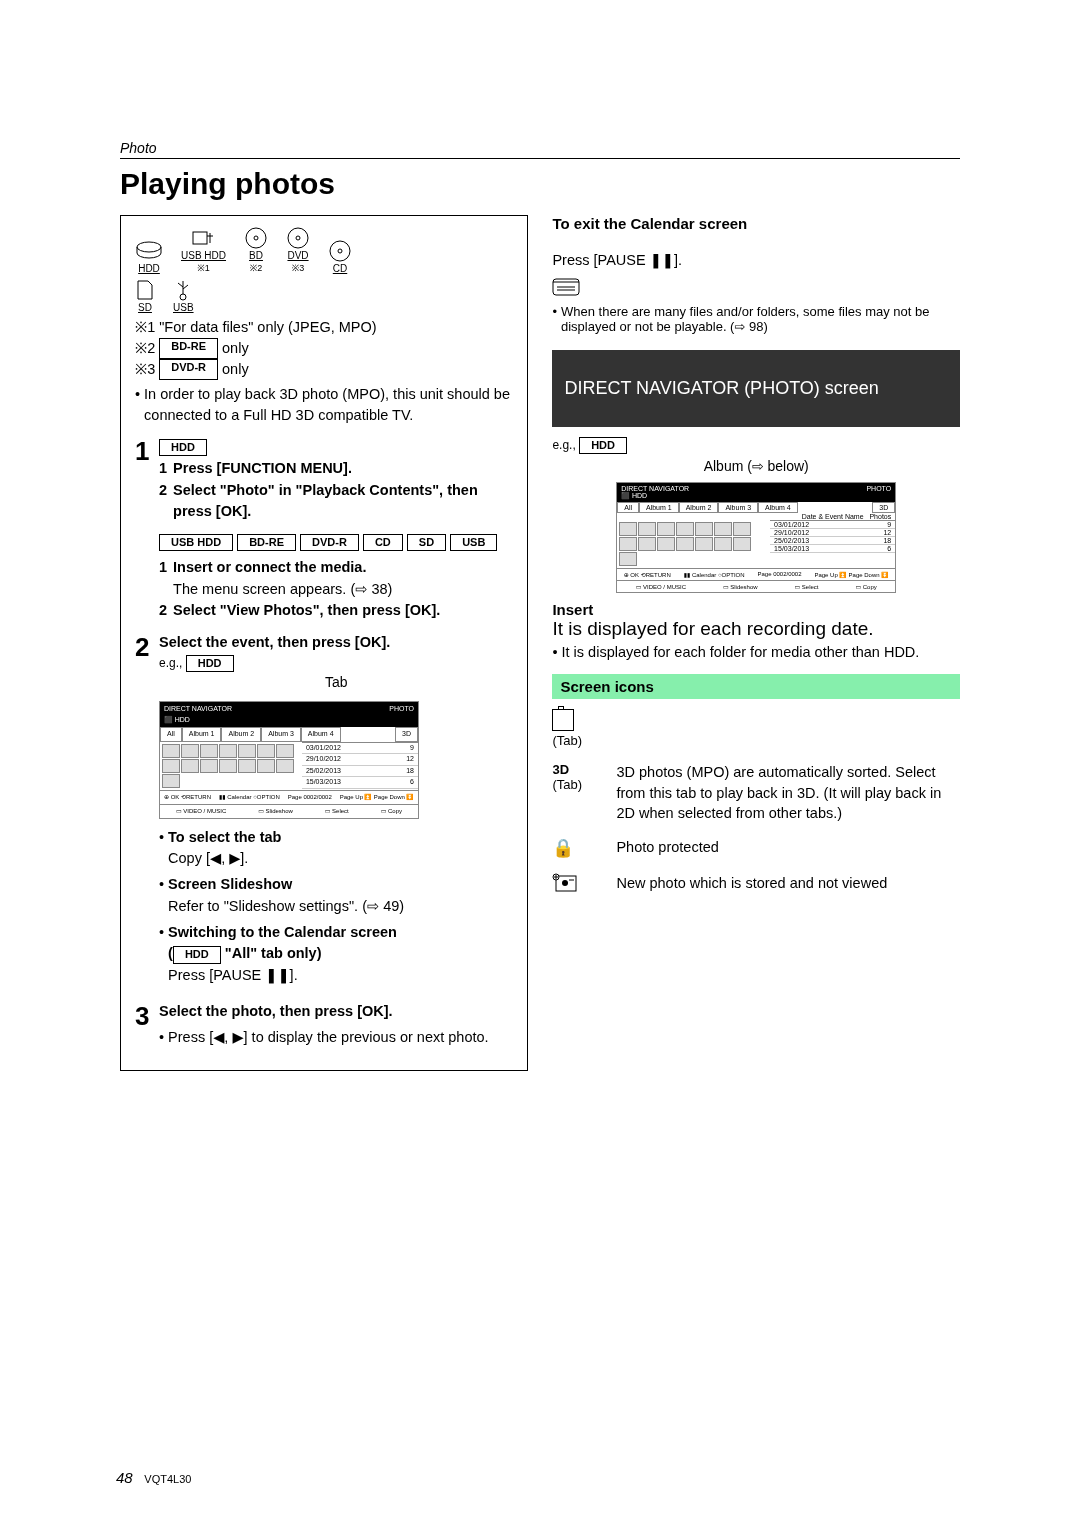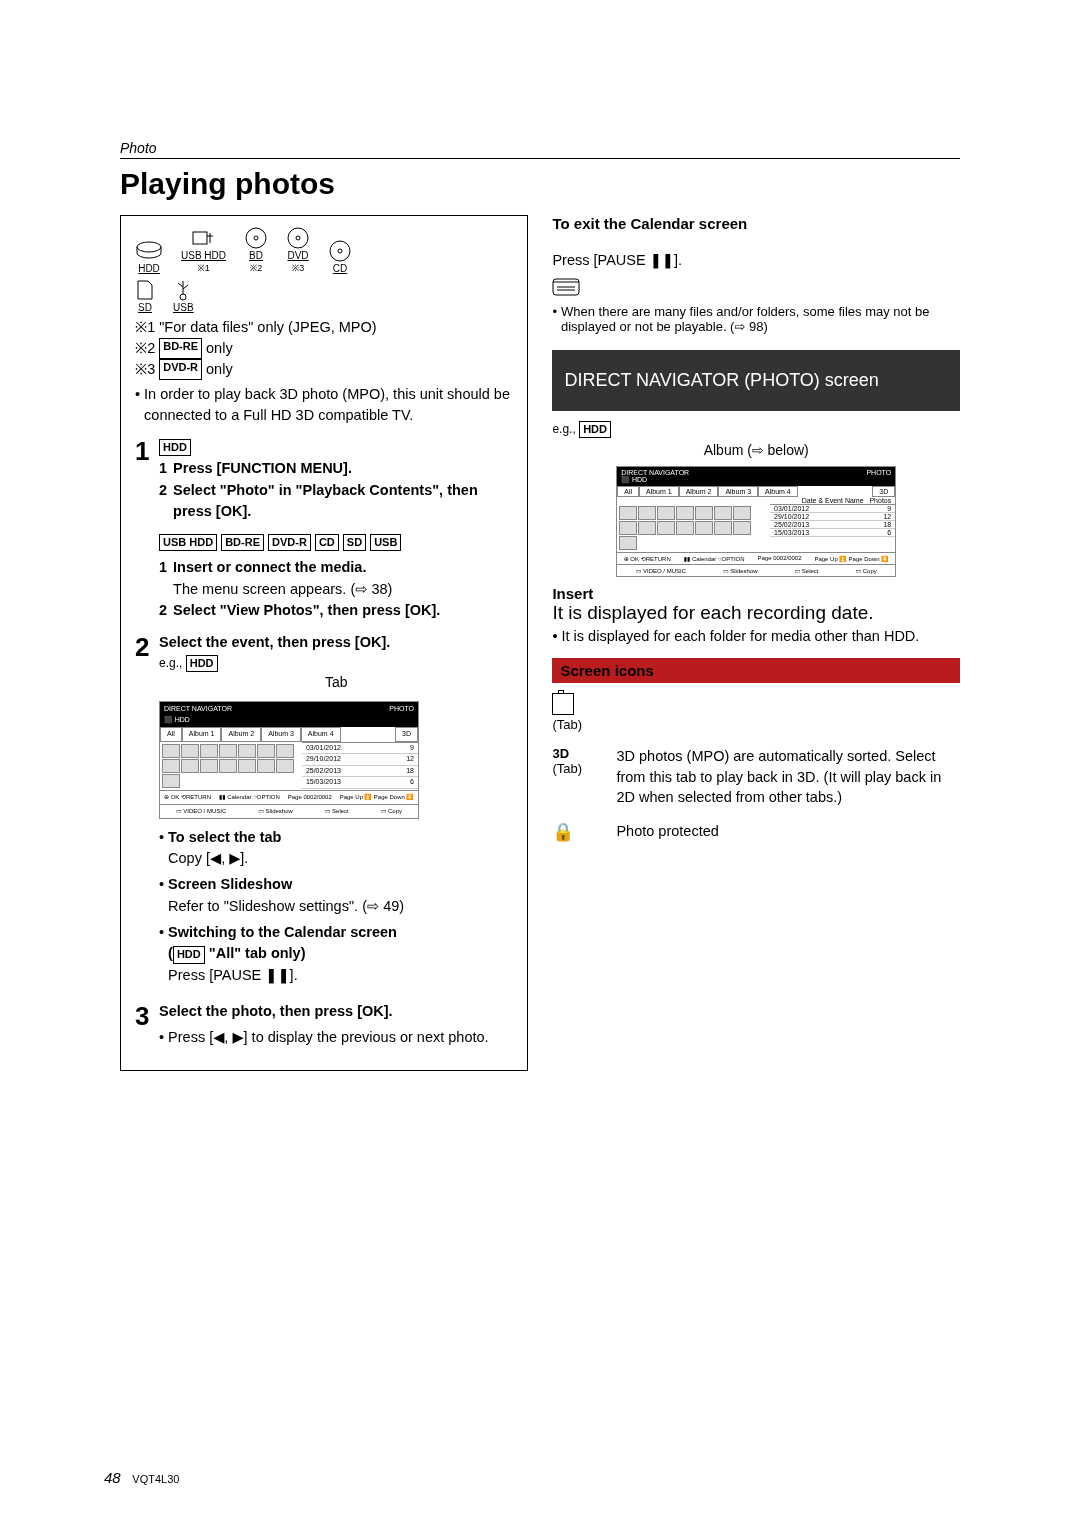--- a/index.html
+++ b/index.html
@@ -10,51 +10,51 @@
 .columns { display: flex; gap: 24px; }
 .col { width: 50%; }
 .left-col { border: 1px solid #000; padding: 10px 14px 18px 14px; }
 .media-row { display: flex; align-items: flex-end; gap: 18px; flex-wrap: wrap; margin-bottom: 4px; }
 .media-item { display: flex; flex-direction: column; align-items: center; font-size: 10px; }
 .media-label { text-decoration: underline; }
 .sup { font-size: 9px; vertical-align: super; }
 .icon-box { font-size: 20px; height: 24px; display:flex; align-items:center; justify-content:center; }
 .note-list { font-size: 14.5px; line-height: 1.45; margin: 4px 0; }
 .note-list .row { display:flex; gap:4px; }
-.box { border: 1px solid #000; padding: 0 3px; font-size: 11px; font-weight: bold; display:inline-block; line-height:1.4; }
+.box { border: 1px solid #000; padding: 0 11px; font-size: 11px; font-weight: bold; display:inline-block; line-height:1.4; }
 .step-num { font-size: 26px; font-weight: bold; width: 24px; display:inline-block; }
 .step-table { display: flex; margin-top: 10px; }
 .step-content { flex: 1; font-size: 14.5px; line-height: 1.5; }
 .substep { display:flex; gap:6px; }
 .bold { font-weight: bold; }
 .eg { font-size: 12px; }
 .nav-figure { border: 1px solid #888; margin: 8px 0; font-size: 7px; width: 260px; background:#fff; }
 .nav-figure.sm { width: 280px; }
 .nav-header { background:#000; color:#fff; padding: 2px 4px; display:flex; justify-content:space-between; }
 .nav-tabs { display:flex; font-size:7px; }
 .nav-tabs div { border:1px solid #888; padding:1px 6px; }
 .nav-thumbs { display:flex; flex-wrap:wrap; gap:1px; padding:2px; }
 .thumb { width:18px; height:14px; background:#ddd; border:1px solid #888; }
 .nav-list { border-top:1px solid #888; }
 .nav-list div { display:flex; justify-content:space-between; padding:0 4px; border-bottom:1px solid #ccc; }
 .nav-controls { display:flex; justify-content:space-around; padding:2px; border-top:1px solid #888; font-size:6px; gap:4px; flex-wrap:wrap; }
 .tab-label { text-align:center; font-size:14px; margin-bottom:2px; }
 .bullet { display:flex; gap:4px; margin:4px 0; font-size:14.5px; }
 .right-heading { font-weight: bold; font-size: 15px; margin-bottom:20px; }
 .info-icon { font-size: 16px; margin: 10px 0 2px 0; }
-.dark-band { background:#333; color:#fff; padding:20px 12px; font-size:18px; margin: 16px 0 10px 0; }
+.dark-band { background:#333; color:#fff; padding:28px 12px; font-size:18px; margin: 16px 0 10px 0; }
 .album-arrow { text-align:center; font-size:14px; margin-top:4px; }
 .event-head { font-weight:bold; font-size:15px; margin-top:8px; }
-.screen-icons-head { background:#b91c1c; font-weight:bold; padding:4px 8px; font-size:15px; margin:14px 0 10px 0; }
+.screen-icons-head { background:#86efac; font-weight:bold; padding:4px 8px; font-size:15px; margin:14px 0 10px 0; }
 .icon-table { font-size:14.5px; }
 .icon-table .irow { display:flex; gap:14px; margin-bottom:14px; align-items:flex-start; }
 .icon-table .icell1 { width:50px; font-size:13px; }
 .icon-table .icell2 { flex:1; line-height:1.4; }
 .mini-icon { width:22px; height:22px; border:1px solid #000; margin-bottom:2px; }
-.footer { position:absolute; bottom:40px; left:104px; font-size:13px; }
+.footer { position:absolute; bottom:40px; left:116px; font-size:13px; }
 .footer .pg { font-style:italic; font-size:15px; margin-right:8px; }
 .hdd-svg { width:28px; height:20px; }
 </style>
 </head>
 <body>
 
 <div class="page">
   <div class="header-section">Photo</div>
   <div class="title">Playing photos</div>
 
@@ -386,20 +386,32 @@
           </div>
         </div>
         <div class="irow">
           <div class="icell1"><span class="bold">3D</span><br><span>(Tab)</span></div>
           <div class="icell2">3D photos (MPO) are automatically sorted. Select from this tab to play back in 3D. (It will play back in 2D when selected from other tabs.)</div>
         </div>
         <div class="irow">
           <div class="icell1"><span style="font-size:18px;">🔒</span></div>
           <div class="icell2">Photo protected</div>
         </div>
+        <div class="irow">
+          <div class="icell1"><span>
+            <svg width="26" height="20" viewBox="0 0 26 20">
+                  <rect x="4" y="3" width="20" height="15" fill="none" stroke="#000"></rect>
+                  <circle cx="13" cy="10" r="3" fill="#000"></circle>
+                  <path d="M17 7 h5" stroke="#000"></path>
+                  <circle cx="4" cy="4" r="3" fill="#fff" stroke="#000"></circle>
+                  <path d="M4 2 v4 M2 4 h4" stroke="#000"></path>
+                </svg>
+          </span></div>
+          <div class="icell2">New photo which is stored and not viewed</div>
+        </div>
       </div>
     </div>
   </div>
 </div>
 
 <div class="footer">
   <span class="pg">48</span>
   <span style="font-size:11px;">VQT4L30</span>
 </div>
 

